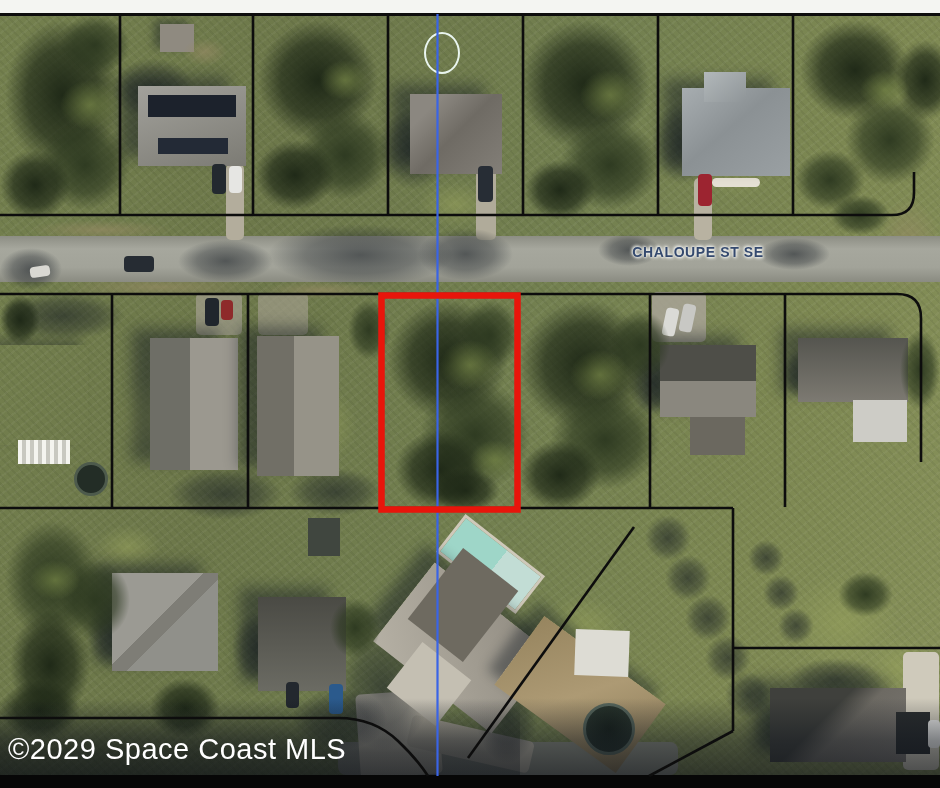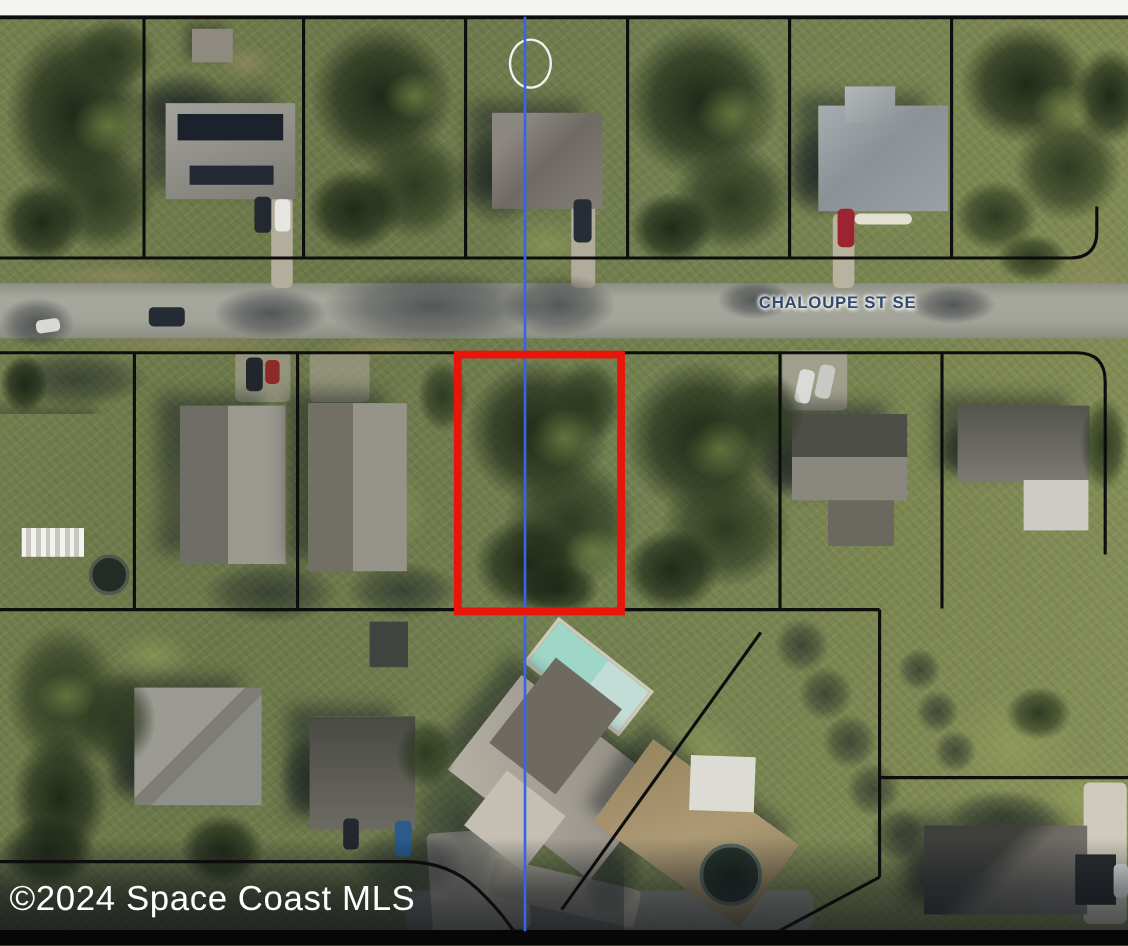--- a/index.html
+++ b/index.html
@@ -246,15 +246,15 @@
       <path d="M733,648 H940"></path>
       <path d="M0,718 H338 Q374,718 398,741 Q417,759 428,776"></path>
       <path d="M634,527 L468,758"></path>
       <path d="M649,776 L733,731"></path>
     </g>
     <line x1="437.5" y1="14" x2="437.5" y2="776" stroke-width="2.2" stroke="#3a64e6"></line>
     <rect x="381.5" y="295.5" width="136" height="214" fill="none" stroke-width="6.5" stroke="#e8150b"></rect>
   </svg>
 
   <div class="street-label">CHALOUPE ST SE</div>
-  <div class="watermark">©2024 Space Coast MLS</div>
+  <div class="watermark">©2029 Space Coast MLS</div>
 
 </div>
 
 </body></html>

